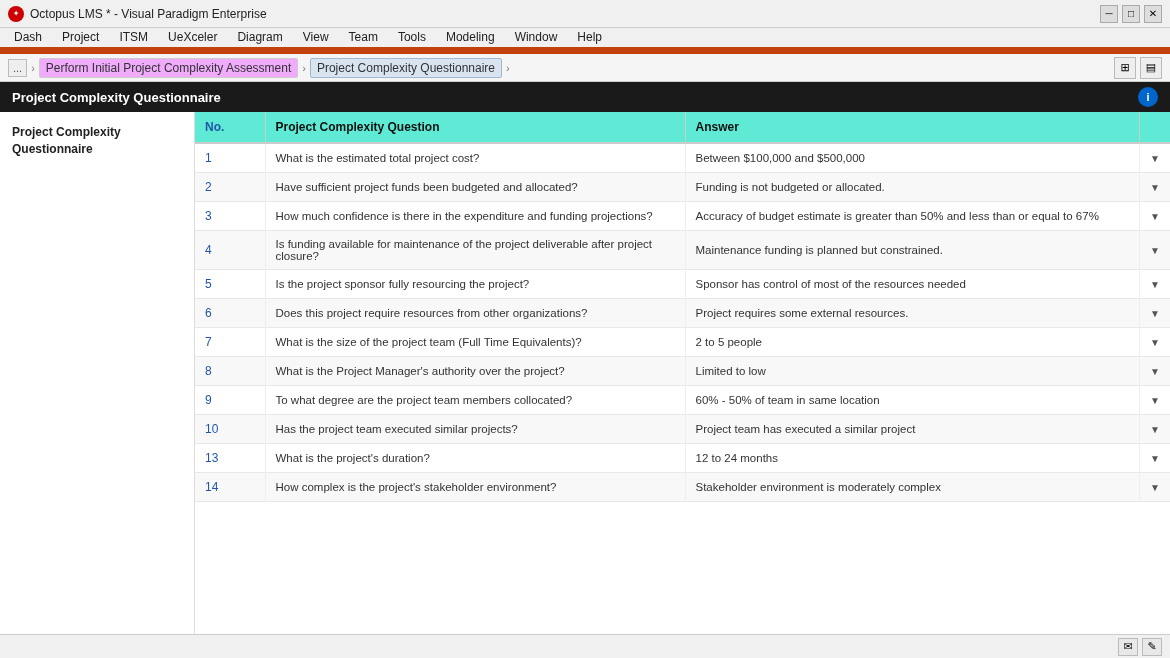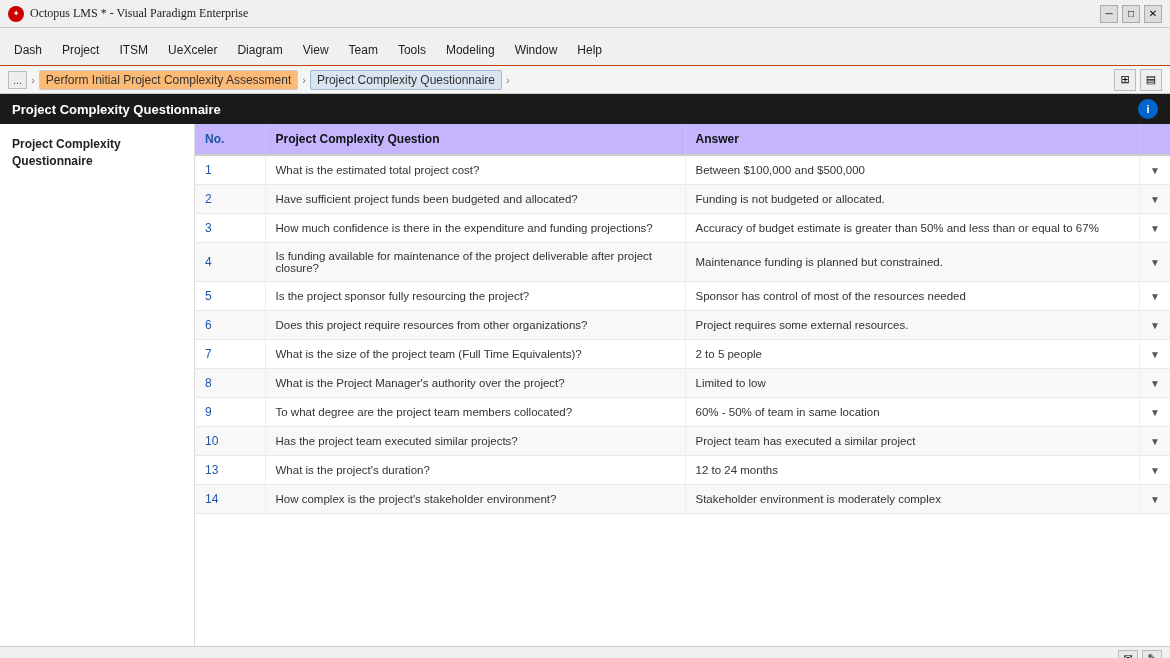--- a/index.html
+++ b/index.html
@@ -7,21 +7,20 @@
 
     
     #title-bar {
       background: #f0f0f0;
       height: 28px;
       display: flex;
       align-items: center;
       padding: 0 8px;
       border-bottom: 1px solid #ccc;
       user-select: none;
-      font-family: Liberation Serif, serif;
     }
     #title-bar .app-icon {
       width: 16px; height: 16px; margin-right: 6px;
       background: #cc0000;
       border-radius: 50%;
       display: flex; align-items: center; justify-content: center;
       flex-shrink: 0;
     }
     #title-bar .app-icon::after {
       content: '✦';
@@ -43,24 +42,23 @@
       display: flex; align-items: center; justify-content: center;
       font-size: 10px;
       cursor: pointer;
     }
 
     
     #menu-bar {
       background: #f0f0f0;
       height: 26px;
       display: flex;
-      align-items: flex-start;
+      align-items: flex-end;
       padding: 0 4px;
-      border-bottom: 1px solid #c2410c;
-      margin-top: 12px;
+      border-bottom: 7px solid #c2410c;
     }
     .menu-item {
       padding: 3px 10px;
       font-size: 12px;
       color: #222;
       cursor: pointer;
       border-radius: 2px;
     }
 
     
@@ -79,21 +77,21 @@
       border: 1px solid #bbb;
       background: #eee;
       cursor: pointer;
     }
     .breadcrumb-arrow {
       color: #777; font-size: 11px;
     }
     .breadcrumb-item {
       font-size: 12px; color: #333;
       padding: 2px 6px;
-      background: #fdba74;
+      background: #f0abfc;
       border: 1px solid #ccc;
       border-radius: 2px;
     }
     .breadcrumb-active {
       background: #d8e4f0;
       border-color: #a0b8d0;
     }
     .breadcrumb-spacer { flex: 1; }
     .breadcrumb-icons {
       display: flex; gap: 4px;
@@ -154,21 +152,21 @@
       flex: 1;
       overflow-y: auto;
       background: white;
     }
 
     table {
       width: 100%;
       border-collapse: collapse;
     }
     thead tr {
-      background: #c4b5fd;
+      background: #5eead4;
       border-bottom: 2px solid #ccc;
     }
     thead th {
       padding: 8px 10px;
       text-align: left;
       font-size: 12px;
       font-weight: bold;
       color: #111;
       border-right: 1px solid #ccc;
     }

